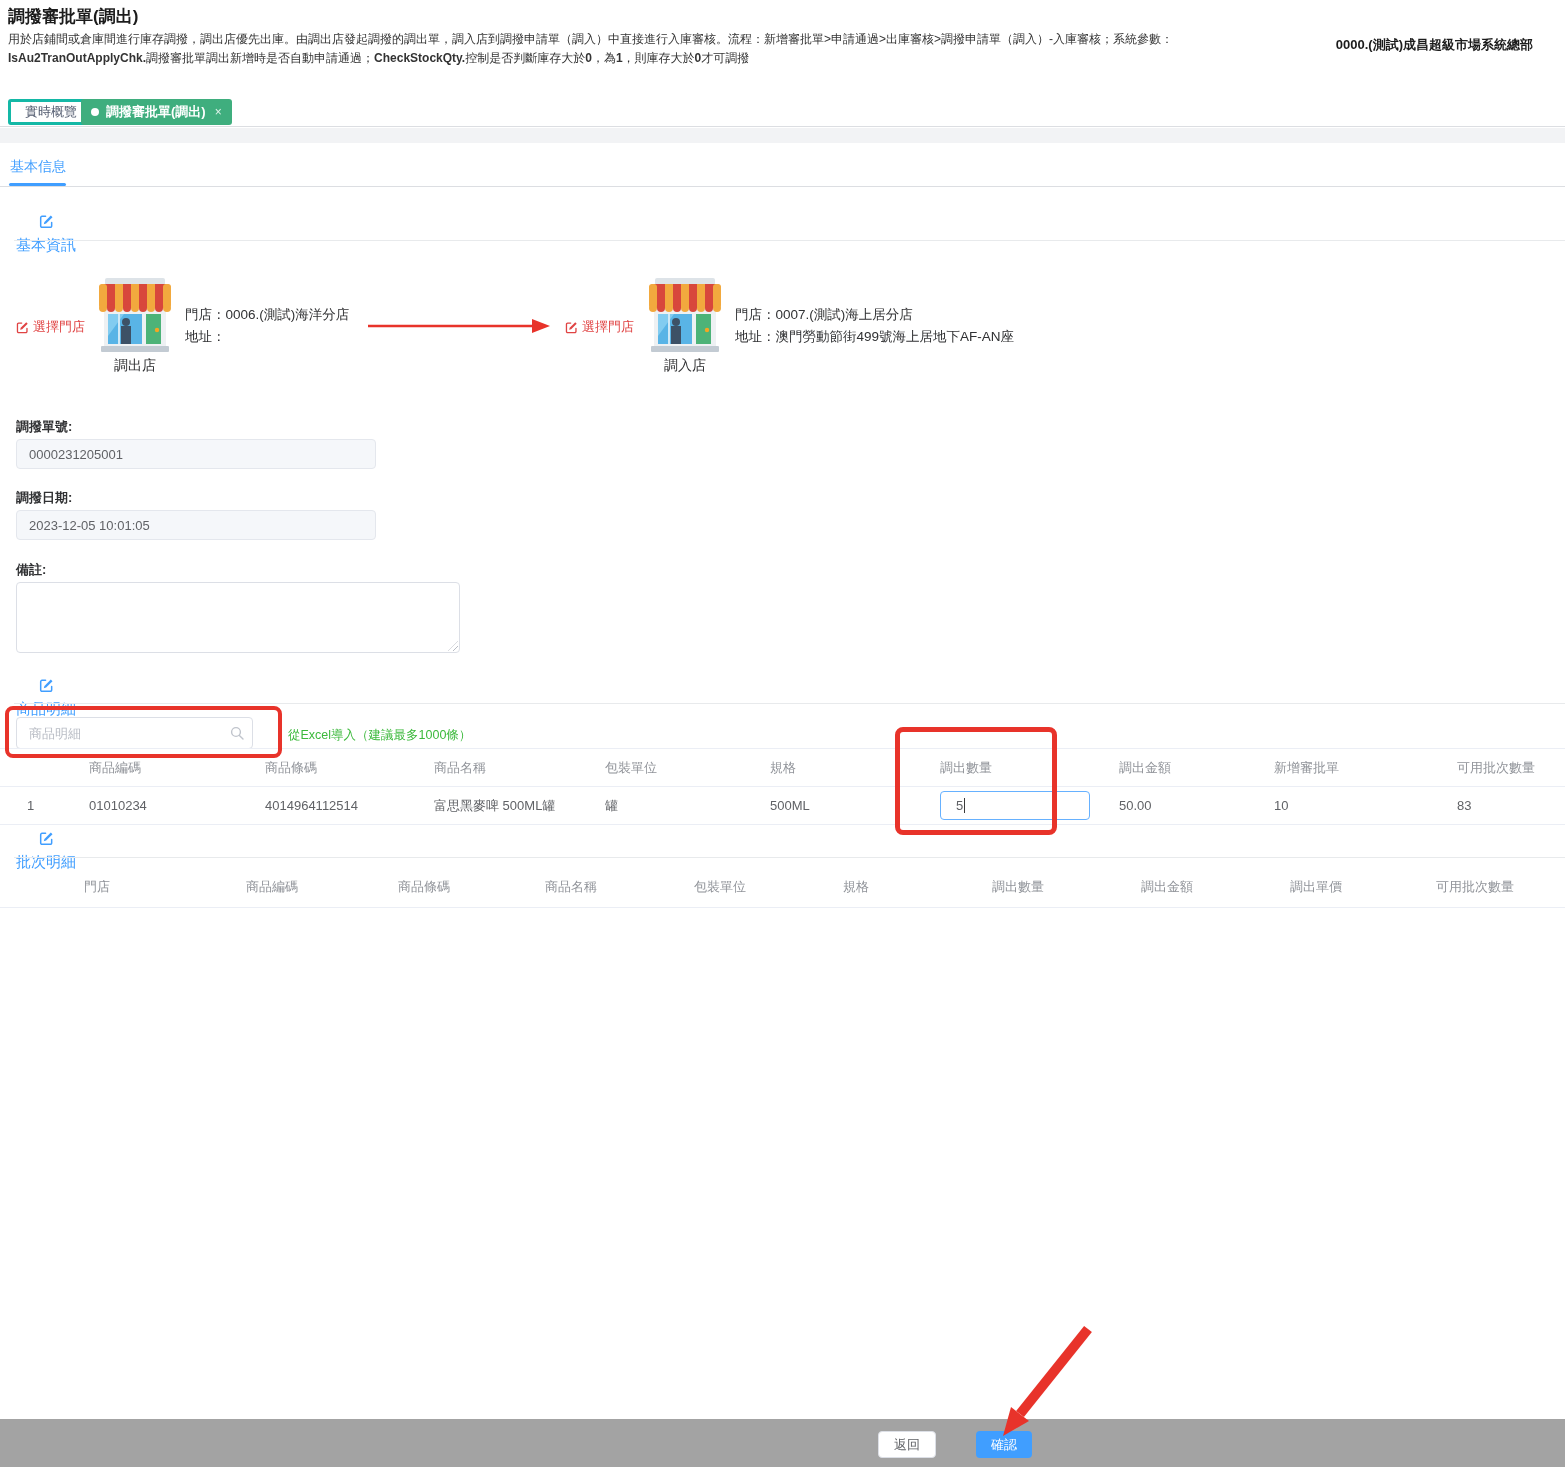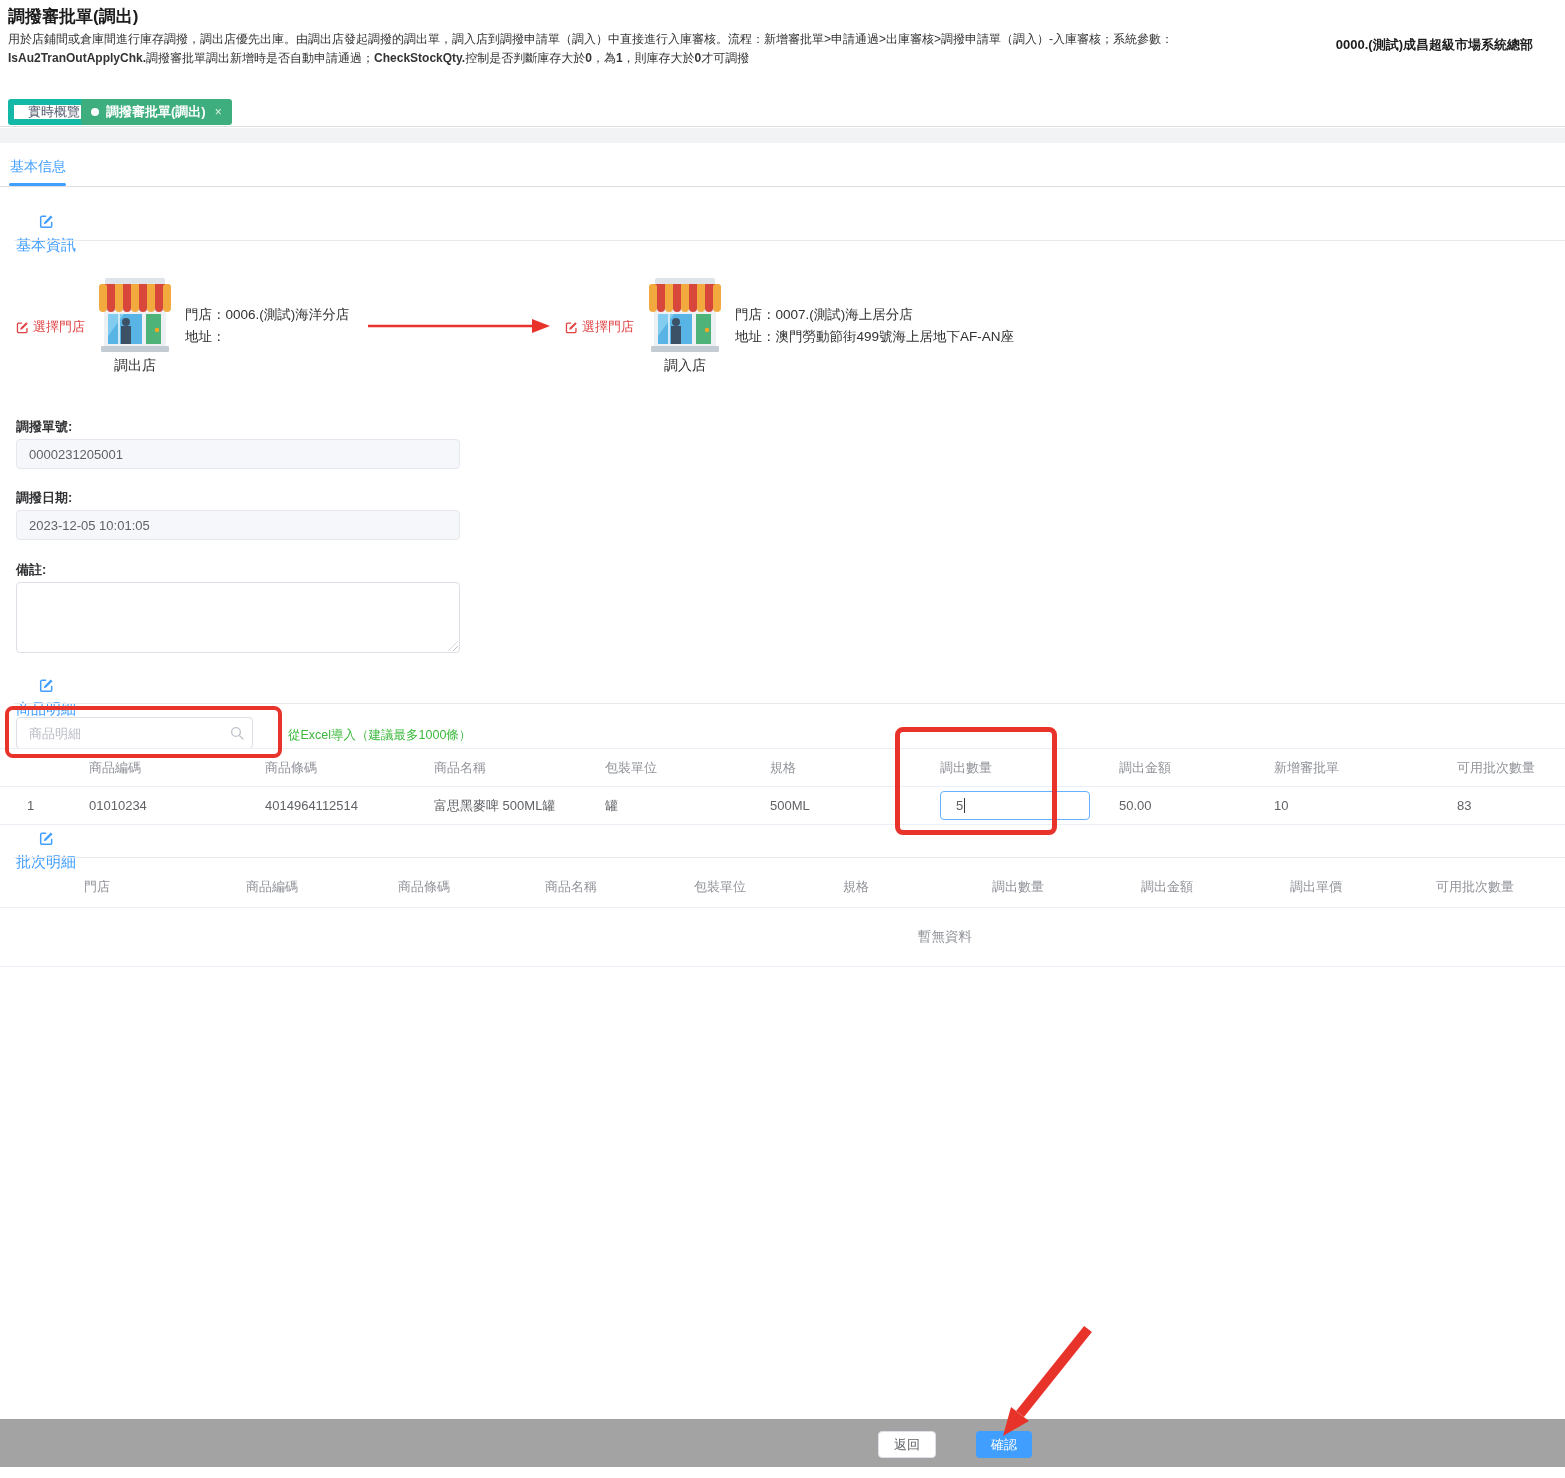--- a/index.html
+++ b/index.html
@@ -16,21 +16,21 @@
   
   .page-title { left:8px; top:5px; font-size:17px; font-weight:bold; color:#1c1c1c; }
   .desc { left:8px; font-size:12px; color:#333; white-space:nowrap; }
   .desc b { font-weight:bold; }
   .company { right:32px; top:36px; font-size:13px; font-weight:bold; color:#1c1c1c; }
 
   
   .tabstrip { left:0; top:96px; width:1565px; height:31px; background:#fff; border-bottom:1px solid #dcdee2; }
   .tab-plain {
     position:absolute; left:8px; top:3px; height:26px; padding:0 14px;
-    background:#fff; border:6px solid #14b8a6; border-radius:3px;
+    background:#fff; border:3px solid #14b8a6; border-radius:3px;
     font-size:13px; color:#515a6e; display:flex; align-items:center;
   }
   .tab-active {
     position:absolute; left:81px; top:3px; height:26px; padding:0 10px;
     border-radius:3px; display:flex; align-items:center; gap:7px;
     color:#fff; font-size:13px; font-weight:bold;
   }
   .tab-dot { width:8px; height:8px; border-radius:50%; background:#fff; }
   .tab-close { font-size:12px; font-weight:normal; color:rgba(255,255,255,.85); margin-left:2px; cursor:pointer; }
   .gray-band { left:0; top:128px; width:1565px; height:15px; background:#f2f3f5; }
@@ -45,21 +45,21 @@
   .sec-border { height:1px; background:#e8eaec; left:14px; width:1551px; }
 
   
   .red-link { display:flex; align-items:center; gap:4px; font-size:13px; cursor:pointer; }
   .store-role { font-size:14px; color:#303133; text-align:center; width:80px; }
   .store-info { font-size:13.5px; color:#303133; line-height:22px; white-space:nowrap; }
 
   
   .f-label { left:16px; font-size:13px; font-weight:bold; color:#303133; }
   .f-input {
-    left:16px; width:444px; height:30px; border:1px solid #e4e7ed; border-radius:4px;
+    left:16px; width:360px; height:30px; border:1px solid #e4e7ed; border-radius:4px;
     background:#f5f7fa; color:#606266; font-size:13px; padding:3px 12px;
     font-family:"Liberation Sans",sans-serif;
   }
   .f-textarea {
     left:16px; width:444px; height:71px; border:1px solid #dcdfe6; border-radius:4px;
     background:#fff; resize:none; font-family:"Liberation Sans",sans-serif; font-size:13px; padding:5px 8px;
     position:absolute;
   }
   .resize-grip {
     left:448px; top:641px; width:10px; height:10px; pointer-events:none;
@@ -312,23 +312,20 @@
     <div>商品編碼</div>
     <div>商品條碼</div>
     <div>商品名稱</div>
     <div>包裝單位</div>
     <div>規格</div>
     <div>調出數量</div>
     <div>調出金額</div>
     <div>調出單價</div>
     <div>可用批次數量</div>
   </div>
-  <div class="b-empty-row">
-    <div class="b-empty-text">暫無資料</div>
-  </div>
 </div>
 
 <div class="abs footer">
   <button class="btn-back">返回</button>
   <button class="btn-confirm" style="background:#409EFF;margin-left:26px;">確認</button>
 </div>
 
 <div class="abs ann ann-rect1"></div>
 <div class="abs ann ann-rect2"></div>
 <svg class="abs ann" style="left:985px; top:1322px;" width="115" height="125">

